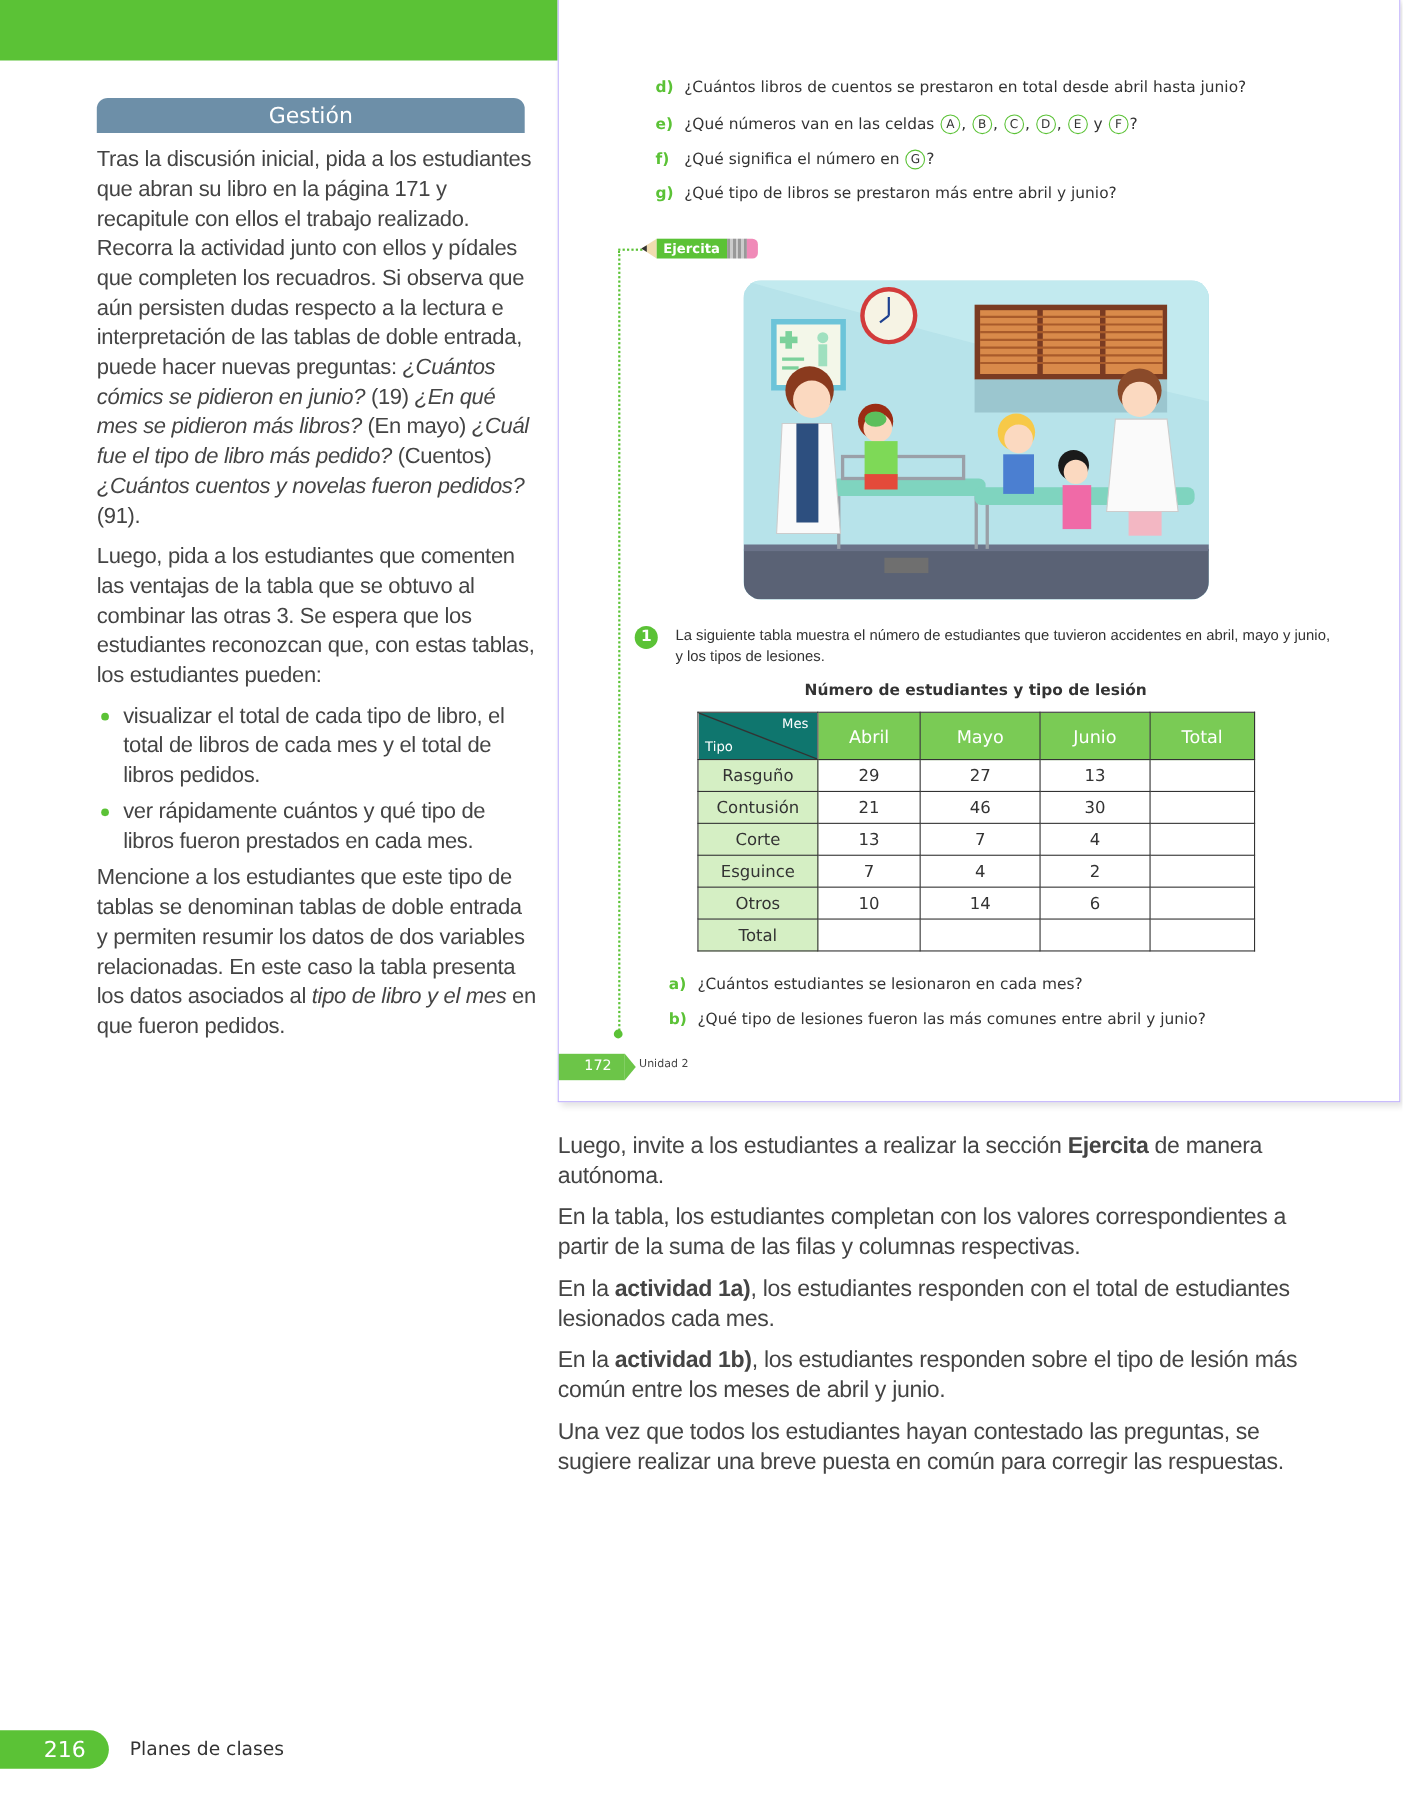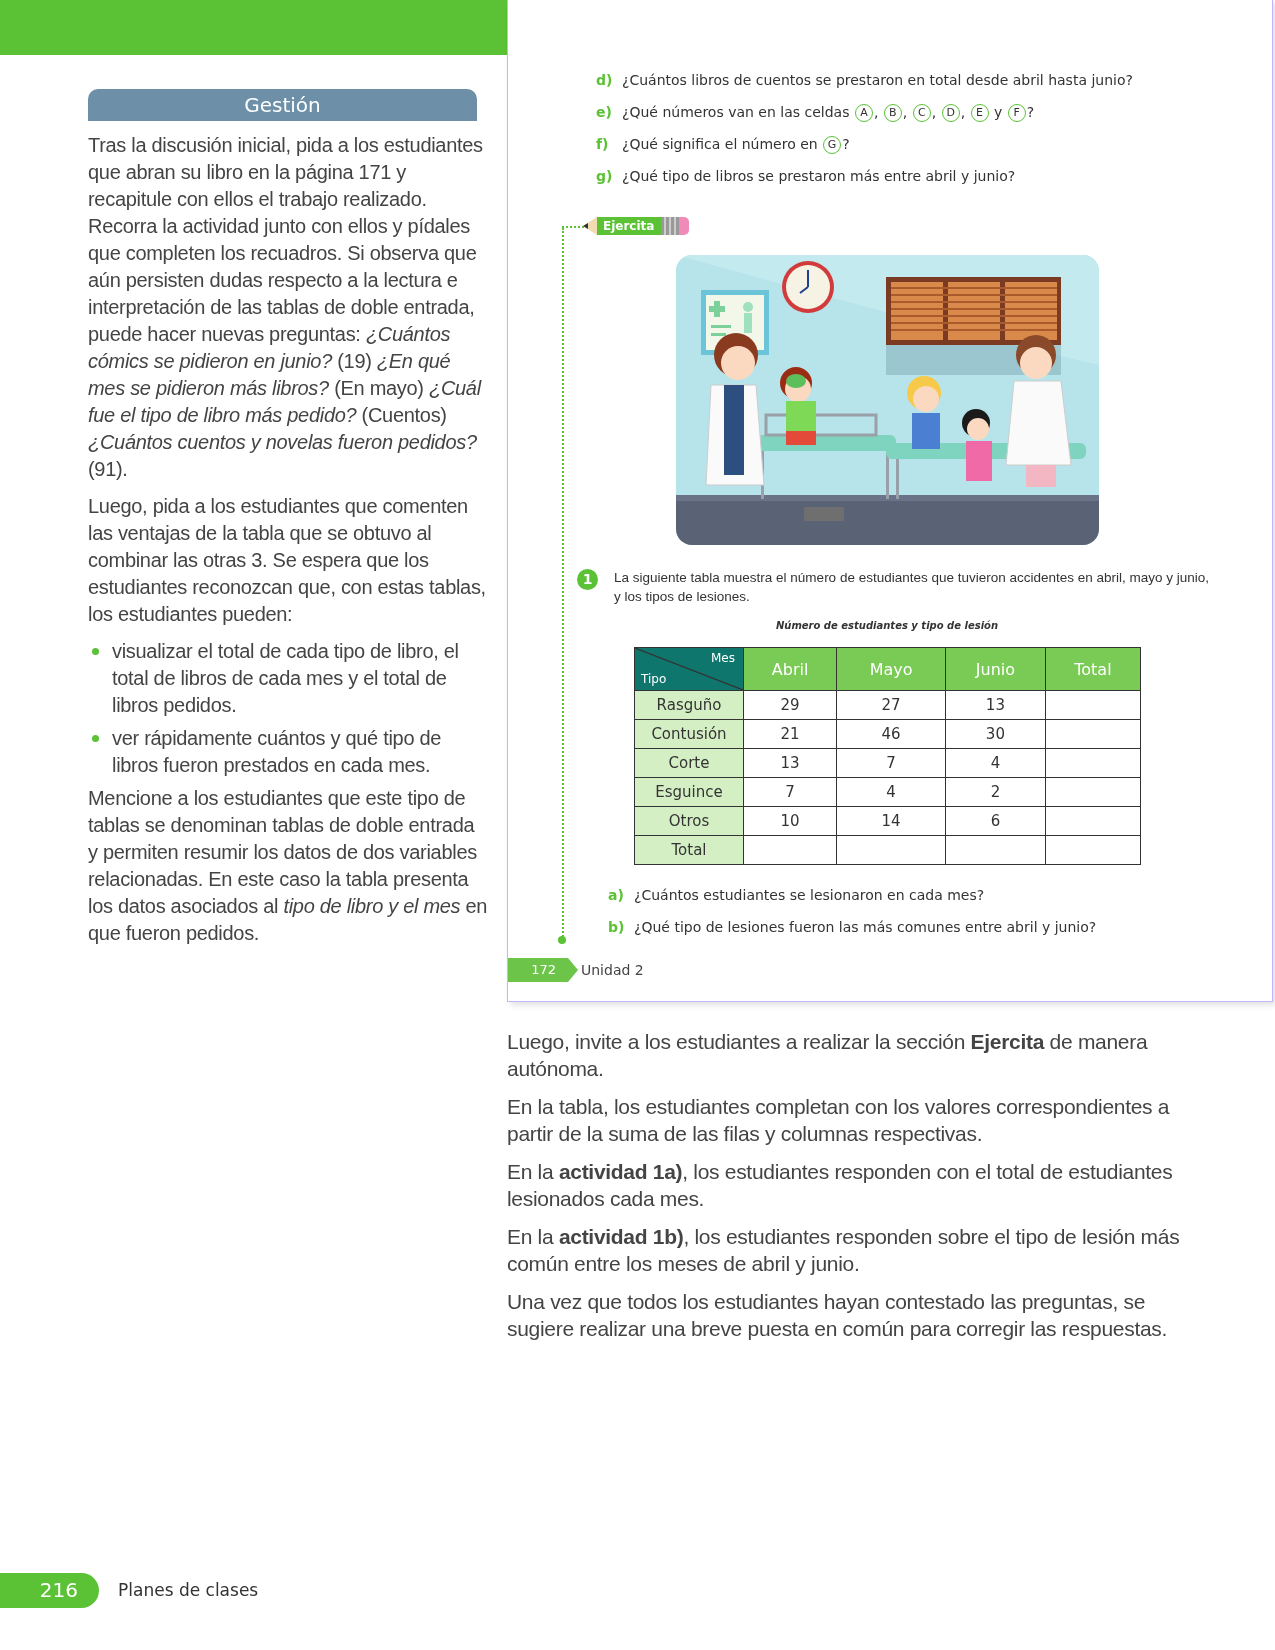--- a/index.html
+++ b/index.html
@@ -25,35 +25,35 @@
   .dotend { position:absolute; left:50px; top:936px; width:8px; height:8px; border-radius:50%; background:#5bc236; }
   .pencil { position:absolute; left:75px; top:217px; height:18px; width:110px; }
   .pencil .tip { position:absolute; left:0; top:0; width:0; height:0; border-top:9px solid transparent; border-bottom:9px solid transparent; border-right:14px solid #f0dcb0; }
   .pencil .lead { position:absolute; left:0; top:6px; width:0; height:0; border-top:3px solid transparent; border-bottom:3px solid transparent; border-right:5px solid #333; }
   .pencil .body { position:absolute; left:14px; top:0; width:64px; height:18px; background:#5bc236; color:#fff; font-weight:bold; font-size:12px; line-height:18px; padding-left:6px; box-sizing:border-box; font-family:"DejaVu Sans", sans-serif; }
   .pencil .band { position:absolute; left:78px; top:0; width:18px; height:18px; background:repeating-linear-gradient(90deg,#999 0 3px,#ccc 3px 5px); }
   .pencil .eraser { position:absolute; left:96px; top:0; width:10px; height:18px; background:#f08ab8; border-radius:0 5px 5px 0; }
   .illus { position:absolute; left:168px; top:255px; width:423px; height:290px; border-radius:16px; overflow:hidden; background:#b7e3ea; }
   .num1 { position:absolute; left:69px; top:569px; width:21px; height:21px; border-radius:50%; background:#5bc236; color:#fff; font-weight:bold; font-size:14px; text-align:center; line-height:21px; font-family:"DejaVu Sans", sans-serif; }
   .intro { position:absolute; left:106px; top:568px; width:600px; font-family:Liberation Sans, sans-serif; font-size:13.5px; line-height:19px; color:#333; }
-  .ttitle { position:absolute; left:126px; top:620px; width:506px; text-align:center; font-family:"DejaVu Sans", sans-serif; font-size:10px; font-weight:bold; color:#333;font-style:italic; }
+  .ttitle { position:absolute; left:126px; top:620px; width:506px; text-align:center; font-family:"DejaVu Sans", sans-serif; font-size:14px; font-weight:bold; color:#333; }
   table.data { position:absolute; left:126px; top:647px; width:507px; border-collapse:collapse; font-family:"DejaVu Sans", sans-serif; font-size:15px; color:#333; }
   table.data th, table.data td { border:1.5px solid #333; text-align:center; padding:0; }
   table.data thead th { background:#7acb55; color:#fff; font-weight:normal; height:42px; font-size:16px; }
   table.data tbody td { height:28px;margin-left:32px; }
   table.data tbody td.rowh { background:#d5efc4; width:108px; }
   table.data th.corner { position:relative; width:108px; background:#7acb55 linear-gradient(to top right, transparent calc(50% - 1px), #333 50%, transparent calc(50% + 1px)); }
   
   table.data th.corner { background:#0f766e; }
   .corner svg { position:absolute; left:0; top:0; }
   .corner .mes { position:absolute; right:8px; top:3px; font-size:12px; }
   .corner .tipo { position:absolute; left:6px; bottom:4px; font-size:12px; }
   .pgfoot { position:absolute; left:0; top:958px; width:60px; height:24px; background:#6cc548; color:#fff; font-size:13px; line-height:24px; text-align:right; padding-right:12px; box-sizing:border-box; font-family:"DejaVu Sans", sans-serif; }
   .pgfoot::after { content:""; position:absolute; right:-10px; top:0; border-top:12px solid transparent; border-bottom:12px solid transparent; border-left:10px solid #6cc548; }
-  .unidad { position:absolute; left:73px; top:962px; font-size:14px; font-family:"DejaVu Sans", sans-serif; color:#444; }
+  .unidad { position:absolute; left:73px; top:962px; font-size:10px; font-family:"DejaVu Sans", sans-serif; color:#444; }
   .bottomtext { left:507px; top:1028px; width:680px; font-size:21px; line-height:27px; color:#444; letter-spacing:-0.3px; }
   .bottomtext p { margin:0 0 11px 0; }
   .foot216 { left:0; top:1573px; width:99px; height:35px; background:#5bc236; border-radius:0 18px 18px 0; color:#fff; font-size:20px; text-align:right; padding-right:21px; box-sizing:border-box; line-height:35px; font-family:"DejaVu Sans", sans-serif; }
   .footlbl { left:118px; top:1580px; font-size:17px; color:#333; font-family:"DejaVu Sans", sans-serif; }
 </style>
 </head>
 <body>
 
 <div class="abs topbar"></div>
 

